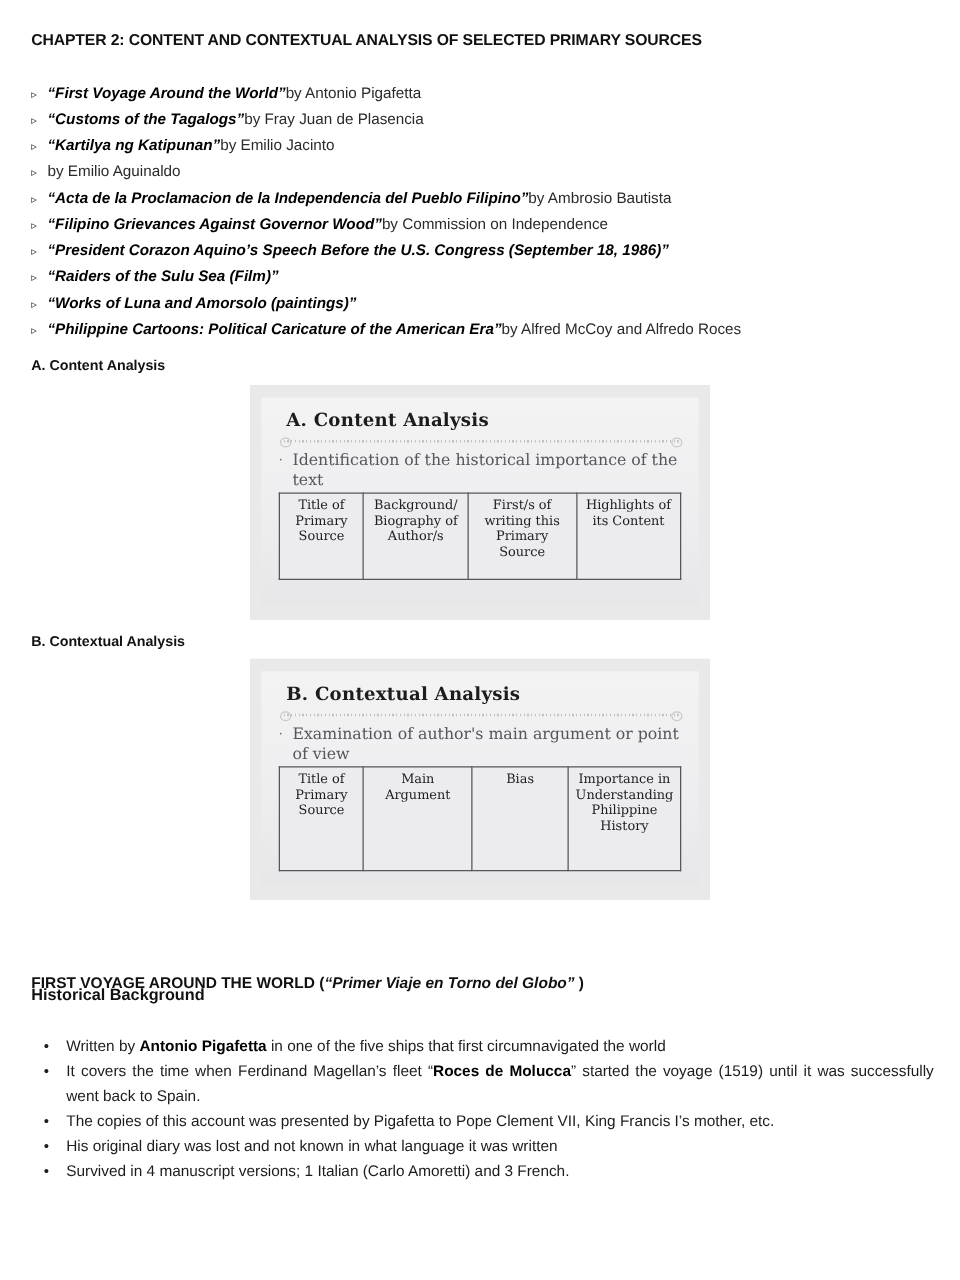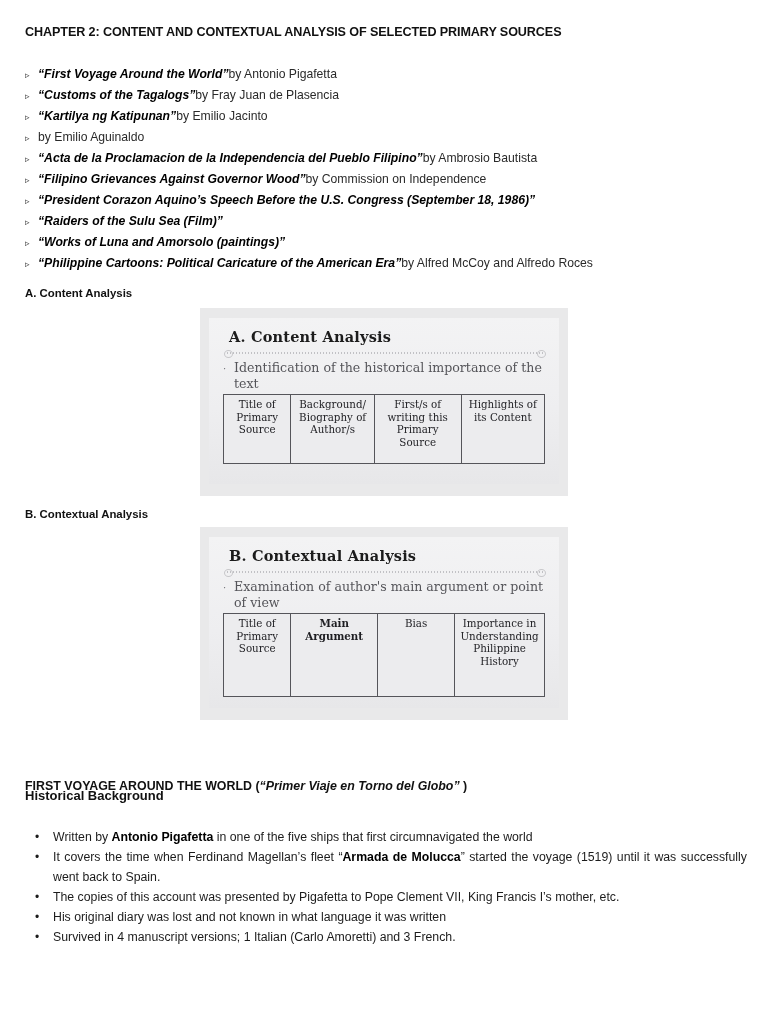--- a/index.html
+++ b/index.html
@@ -330,21 +330,21 @@
         <span class="txt">Examination of author's main argument or point of view</span>
       </div>
       <table class="slide-table" id="table-b">
         <tbody>
             <tr id="row-b">
               <td style="width: 21%;">
                 <div>Title of</div>
                 <div>Primary</div>
                 <div>Source</div>
               </td>
-              <td style="width: 27%; font-weight: bold;">
+              <td style="width: 27%;">
                 <div>Main</div>
                 <div>Argument</div>
               </td>
               <td style="width: 24%;">
                 <div>Bias</div>
               </td>
               <td style="width: 28%;">
                 <div>Importance in</div>
                 <div>Understanding</div>
                 <div>Philippine</div>
@@ -362,21 +362,21 @@
 
   <div class="sub-heading">Historical Background</div>
 
   <div class="fact-list" id="fact-list">
       <div class="fact-item">
         <span class="dot">•</span>
         <span class="txt"><span>Written by </span><b>Antonio Pigafetta</b><span> in one of the five ships that first circumnavigated the world</span></span>
       </div>
       <div class="fact-item">
         <span class="dot">•</span>
-        <span class="txt"><span>It covers the time when Ferdinand Magellan’s fleet “</span><b>Armada de Molucca</b><span>” started the voyage (1519) until it was successfully went back to Spain.</span></span>
+        <span class="txt"><span>It covers the time when Ferdinand Magellan’s fleet “</span><b>Roces de Molucca</b><span>” started the voyage (1519) until it was successfully went back to Spain.</span></span>
       </div>
       <div class="fact-item">
         <span class="dot">•</span>
         <span class="txt"><span>The copies of this account was presented by Pigafetta to Pope Clement VII, King Francis I’s mother, etc.</span></span>
       </div>
       <div class="fact-item">
         <span class="dot">•</span>
         <span class="txt"><span>His original diary was lost and not known in what language it was written</span></span>
       </div>
       <div class="fact-item">

